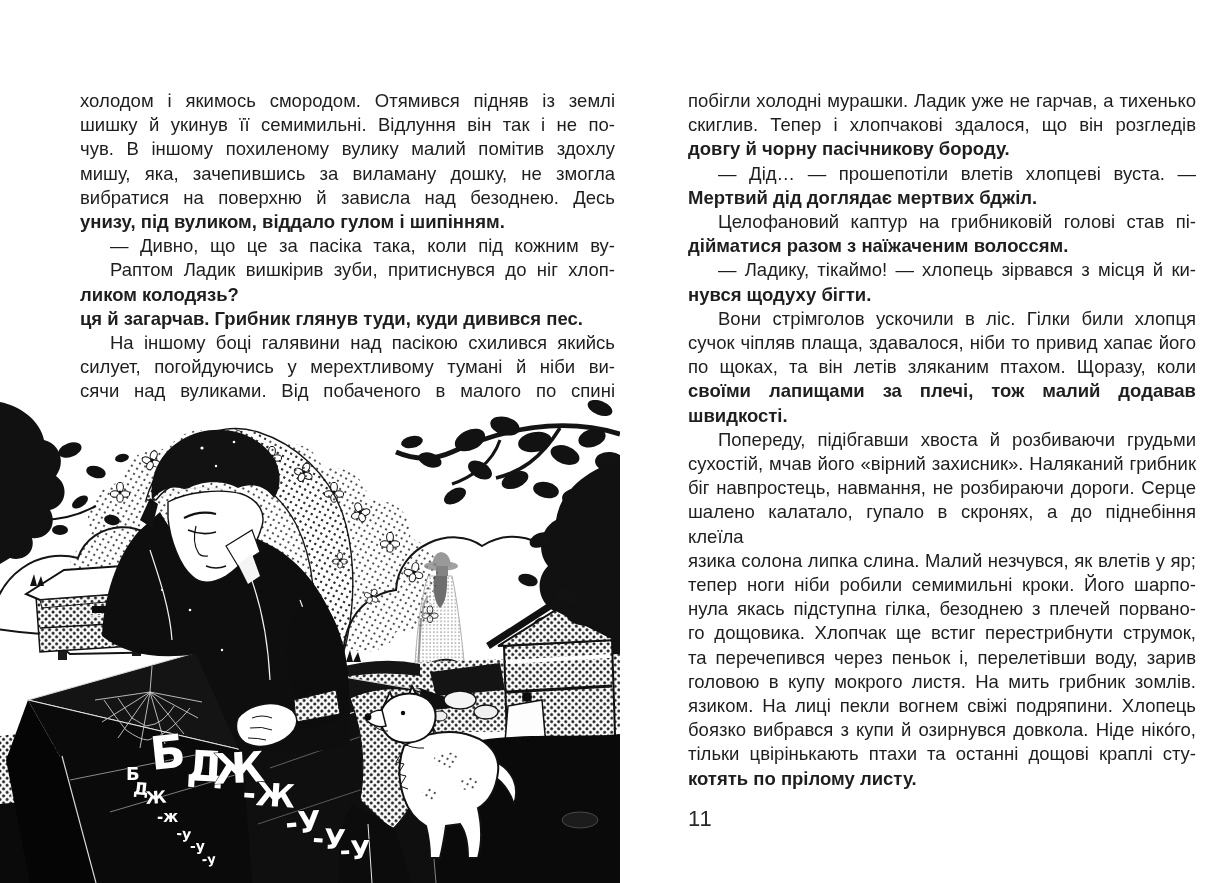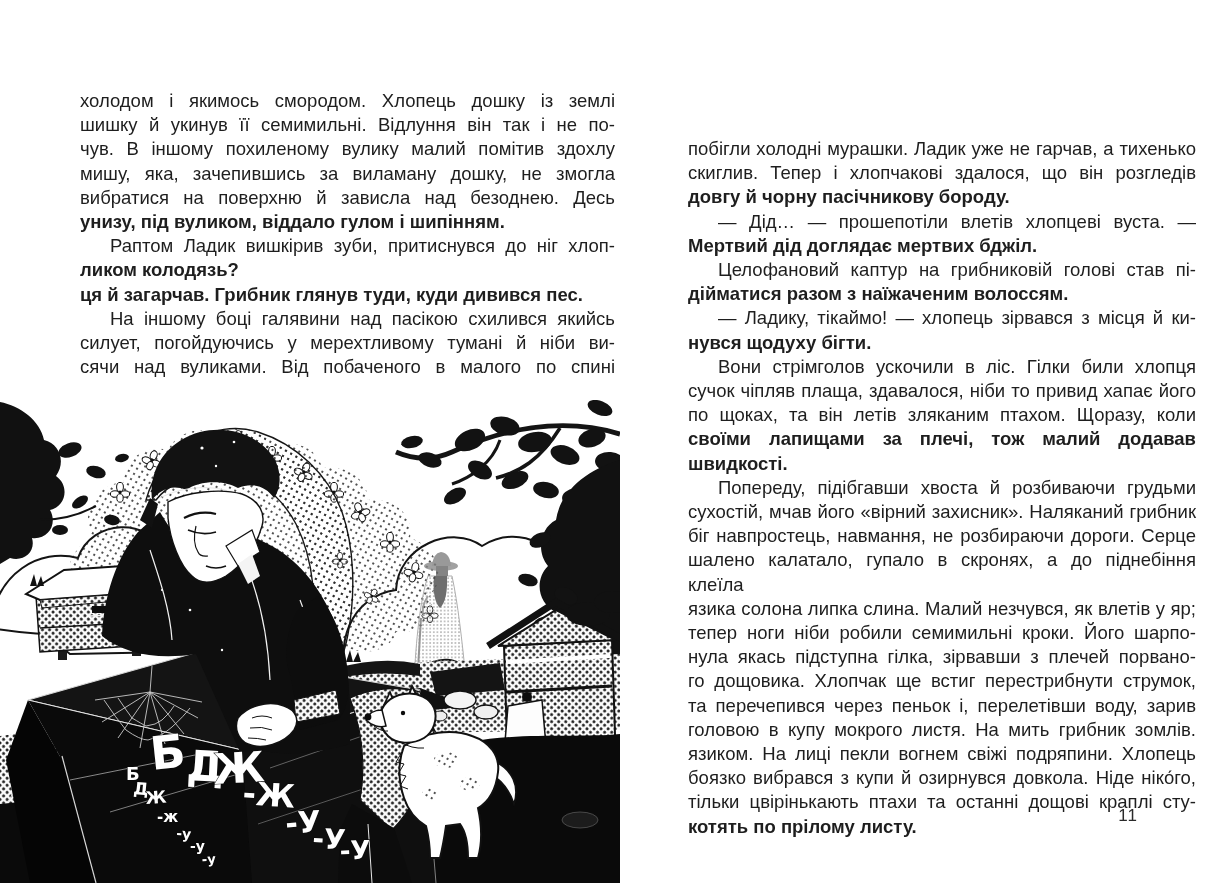--- a/index.html
+++ b/index.html
@@ -1,42 +1,43 @@
 <!DOCTYPE html>
 <html><head>
 <meta charset="utf-8">
 <style>
   html,body{margin:0;padding:0;background:#ffffff;}
   .spread{position:relative;width:1219px;height:883px;background:#ffffff;overflow:hidden;
           font-family:"Liberation Sans",sans-serif;color:#1d1d1d;}
   .col{position:absolute;top:89px;}
   .col.left{left:80px;width:535px;}
-  .col.right{left:688px;width:508px;margin-top:48px;}
+  .col.right{left:688px;width:508px;}
   .line{font-size:18.5px;line-height:24.2px;text-align:justify;text-align-last:justify;
         white-space:normal;color:#1e1e1e;}
   .line.end{text-align-last:left;font-weight:bold;}
   .line.ind{text-indent:30px;}
-  .pageno{position:absolute;left:688px;top:806px;width:450px;text-align:right;
-          font-size:17px;color:#2a2a2a;letter-spacing:1px;}
+  .pageno{position:absolute;left:688px;top:806px;width:450px;text-align:left;
+          font-size:22px;color:#2a2a2a;letter-spacing:1px;}
   svg.illu{position:absolute;left:0;top:400px;width:620px;height:483px;}
   .sfx{font-family:"DejaVu Sans",sans-serif;font-weight:bold;fill:#ffffff;
        paint-order:stroke;stroke:#0a0a0a;stroke-width:1px;}
 </style>
 </head>
 <body>
 
 <div class="spread">
 
   <div class="col left">
-      <div class="line">холодом і якимось смородом. Хлопець дошку із землі</div>
+      <div class="line">холодом і якимось смородом. Отямився підняв із землі</div>
       <div class="line">шишку й укинув її семимильні. Відлуння він так і не по-</div>
       <div class="line">чув. В іншому похиленому вулику малий помітив здохлу</div>
       <div class="line">мишу, яка, зачепившись за виламану дошку, не змогла</div>
       <div class="line">вибратися на поверхню й зависла над безоднею. Десь</div>
       <div class="line end">унизу, під вуликом, віддало гулом і шипінням.</div>
+      <div class="line ind">— Дивно, що це за пасіка така, коли під кожним ву-</div>
       <div class="line ind">Раптом Ладик вишкірив зуби, притиснувся до ніг хлоп-</div>
       <div class="line end">ликом колодязь?</div>
       <div class="line end">ця й загарчав. Грибник глянув туди, куди дивився пес.</div>
       <div class="line ind">На іншому боці галявини над пасікою схилився якийсь</div>
       <div class="line">силует, погойдуючись у мерехтливому тумані й ніби ви-</div>
       <div class="line">сячи над вуликами. Від побаченого в малого по спині</div>
     </div>
   <div class="col right">
       <div class="line">побігли холодні мурашки. Ладик уже не гарчав, а тихенько</div>
       <div class="line">скиглив. Тепер і хлопчакові здалося, що він розгледів</div>
@@ -50,21 +51,21 @@
       <div class="line ind">Вони стрімголов ускочили в ліс. Гілки били хлопця</div>
       <div class="line">сучок чіпляв плаща, здавалося, ніби то привид хапає його</div>
       <div class="line">по щоках, та він летів зляканим птахом. Щоразу, коли</div>
       <div class="line end">своїми лапищами за плечі, тож малий додавав швидкості.</div>
       <div class="line ind">Попереду, підібгавши хвоста й розбиваючи грудьми</div>
       <div class="line">сухостій, мчав його «вірний захисник». Наляканий грибник</div>
       <div class="line">біг навпростець, навмання, не розбираючи дороги. Серце</div>
       <div class="line">шалено калатало, гупало в скронях, а до піднебіння клеїла</div>
       <div class="line">язика солона липка слина. Малий незчувся, як влетів у яр;</div>
       <div class="line">тепер ноги ніби робили семимильні кроки. Його шарпо-</div>
-      <div class="line">нула якась підступна гілка, зірвавши з плечей порвано-</div>
+      <div class="line">нула якась підступна гілка, безоднею з плечей порвано-</div>
       <div class="line">го дощовика. Хлопчак ще встиг перестрибнути струмок,</div>
       <div class="line">та перечепився через пеньок і, перелетівши воду, зарив</div>
       <div class="line">головою в купу мокрого листя. На мить грибник зомлів.</div>
       <div class="line">язиком. На лиці пекли вогнем свіжі подряпини. Хлопець</div>
       <div class="line">боязко вибрався з купи й озирнувся довкола. Ніде ніко́го,</div>
       <div class="line">тільки цвірінькають птахи та останні дощові краплі сту-</div>
       <div class="line end">котять по прілому листу.</div>
     </div>
   <div class="pageno">11</div>
 

